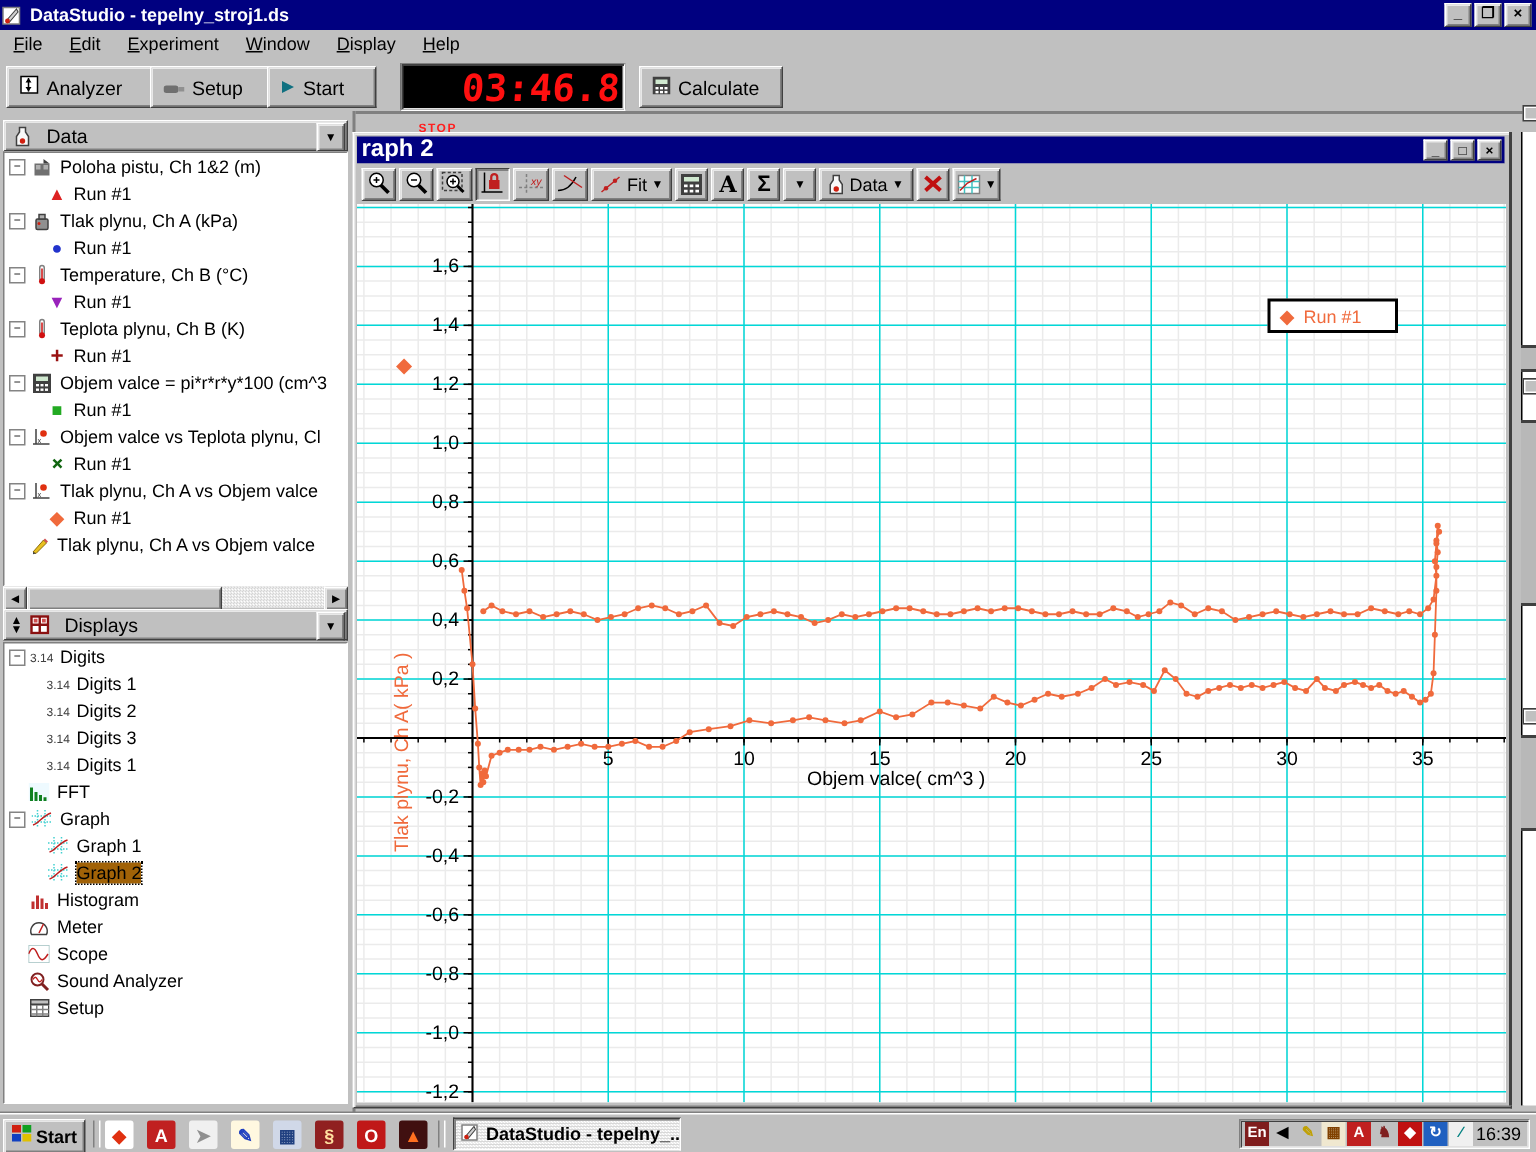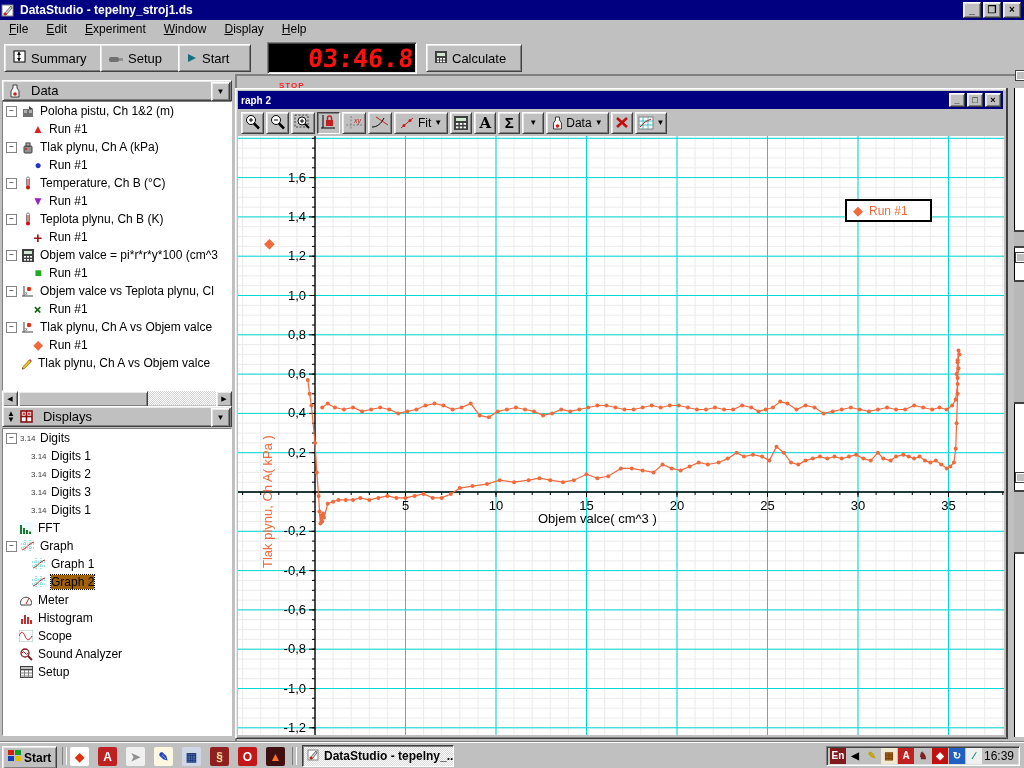--- a/index.html
+++ b/index.html
@@ -45,21 +45,21 @@
   .runmark{width:14px;margin-right:4px;text-align:center;font-size:12px;font-weight:bold;flex:0 0 auto;line-height:1;}
   .indent2{margin-left:28px;}
   
   .hscroll{position:absolute;left:2px;width:230px;height:14px;background:#d6d6d6;display:flex;}
   .scr-btn{width:14px;height:14px;font-size:7px;display:flex;align-items:center;justify-content:center;flex:0 0 auto;}
   .scr-thumb{height:14px;width:128px;margin-left:0;}
   .scr-track{flex:1;background:repeating-conic-gradient(#fff 0 25%,#d4d4d4 0 50%) 0 0/2px 2px;}
   
   #graph-window{left:235px;top:88px;width:771px;height:649px;}
   #gw-title{position:absolute;left:2px;top:2px;width:765px;height:18px;background:#000080;display:flex;align-items:center;}
-  #gw-title .t{color:#fff;font-weight:bold;font-size:10px;margin-left:3px;}
+  #gw-title .t{color:#fff;font-weight:bold;font-size:16px;margin-left:3px;}
   #gw-toolbar{position:absolute;left:2px;top:20px;width:765px;height:27px;background:#c0c0c0;display:flex;align-items:center;padding-left:3px;box-sizing:border-box;gap:2px;}
   .gbtn{height:22px;min-width:22px;display:flex;align-items:center;justify-content:center;gap:3px;padding:0 2px;box-sizing:border-box;font-size:12px;}
   .gbtn.wide{padding:0 5px;}
   .arrow-dn{font-size:8px;}
   #plot{position:absolute;left:2px;top:47px;width:766px;height:599px;background:#fff;overflow:hidden;}
   #plot svg{position:absolute;left:0;top:0;}
   #legend{position:absolute;left:607px;top:63px;width:77px;height:19px;border:2px solid #000;background:#fff;
     display:flex;align-items:center;gap:6px;padding-left:6px;}
   #legend .mk{color:#f06a3c;font-size:13px;line-height:1;}
   #legend .lb{color:#f06a3c;font-size:12px;}
@@ -116,21 +116,21 @@
       <span class="menu-item">Help</span>
     </div>
 
   <div class="abs" id="toolbar">
     <div class="tbtn raised" style="left:4px;width:87px;">
       <span><svg width="13" height="13">
             <rect x="1" y="1" width="11" height="11" fill="#fff" stroke="#000"></rect>
             <line x1="6" y1="2" x2="6" y2="11" stroke="#000"></line>
             <path d="M6 2 l-2 3 h4 Z M6 11 l-2 -3 h4 Z" fill="#000"></path>
           </svg></span>
-      <span>Summary</span>
+      <span>Analyzer</span>
     </div>
     <div class="tbtn raised" style="left:100px;width:66px;">
       <span><svg width="14" height="8">
             <rect x="0" y="2" width="10" height="5" rx="2" fill="#707070"></rect>
             <rect x="10" y="3" width="4" height="3" fill="#909090"></rect>
           </svg></span>
       <span>Setup</span>
     </div>
     <div class="tbtn raised" style="left:178px;width:55px;">
       <span><svg width="10" height="10">
@@ -418,40 +418,40 @@
               </g>
               <path d="M1 10 C5 9 7 4 13 2" stroke="#c02020" fill="none"></path>
             </svg>
           </span>
       <span class="tlabel sel">Graph 2</span>
         </div>
         <div class="trow">
           <span class="expbox" style="border:none;background:none;"></span>
           <span class="ticon">
             <svg width="14" height="12">
-              <path d="M2 11 A5.5 5.5 0 1 1 12 11 Z" fill="#fff" stroke="#404040"></path>
-              <line x1="7" y1="10" x2="10" y2="4" stroke="#c02020"></line>
-            </svg>
-          </span>
-      <span class="tlabel">Meter</span>
-        </div>
-        <div class="trow">
-          <span class="expbox" style="border:none;background:none;"></span>
-          <span class="ticon">
-            <svg width="14" height="12">
               <rect x="0" y="0" width="14" height="12" fill="#fff"></rect>
               <g fill="#c03030">
                 <rect x="2" y="7" width="2" height="5"></rect>
                 <rect x="5" y="3" width="2" height="9"></rect>
                 <rect x="8" y="5" width="2" height="7"></rect>
                 <rect x="11" y="8" width="2" height="4"></rect>
               </g>
             </svg>
           </span>
       <span class="tlabel">Histogram</span>
+        </div>
+        <div class="trow">
+          <span class="expbox" style="border:none;background:none;"></span>
+          <span class="ticon">
+            <svg width="14" height="12">
+              <path d="M2 11 A5.5 5.5 0 1 1 12 11 Z" fill="#fff" stroke="#404040"></path>
+              <line x1="7" y1="10" x2="10" y2="4" stroke="#c02020"></line>
+            </svg>
+          </span>
+      <span class="tlabel">Meter</span>
         </div>
         <div class="trow">
           <span class="expbox" style="border:none;background:none;"></span>
           <span class="ticon">
             <svg width="14" height="12">
               <rect x="0" y="0" width="14" height="12" fill="#fff" stroke="#a0c0c0"></rect>
               <path d="M0 6 C2 1 4 1 6 6 S10 11 13 6" stroke="#c02020" fill="none"></path>
             </svg>
           </span>
       <span class="tlabel">Scope</span>

